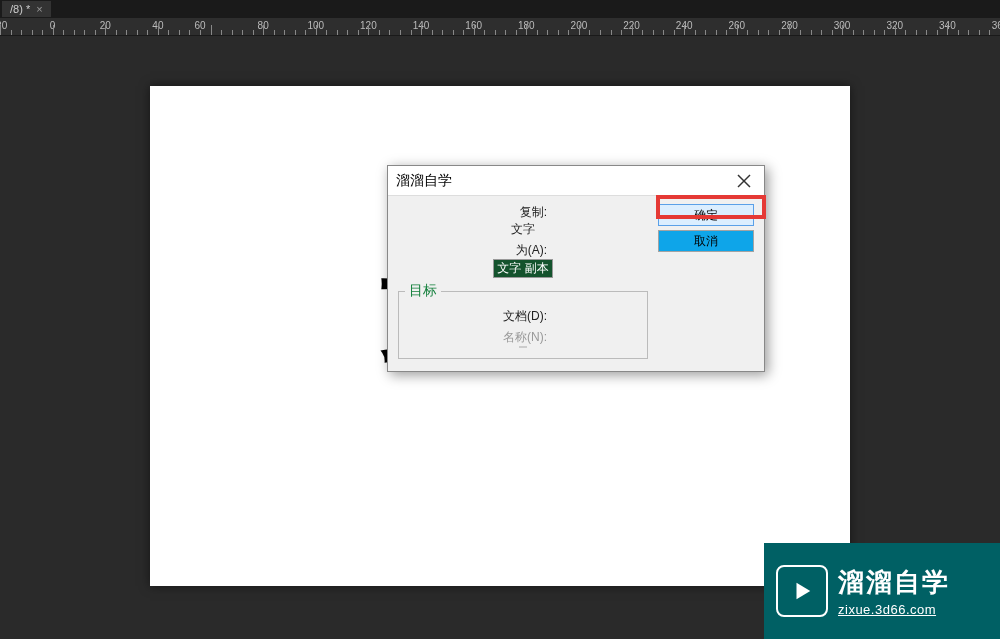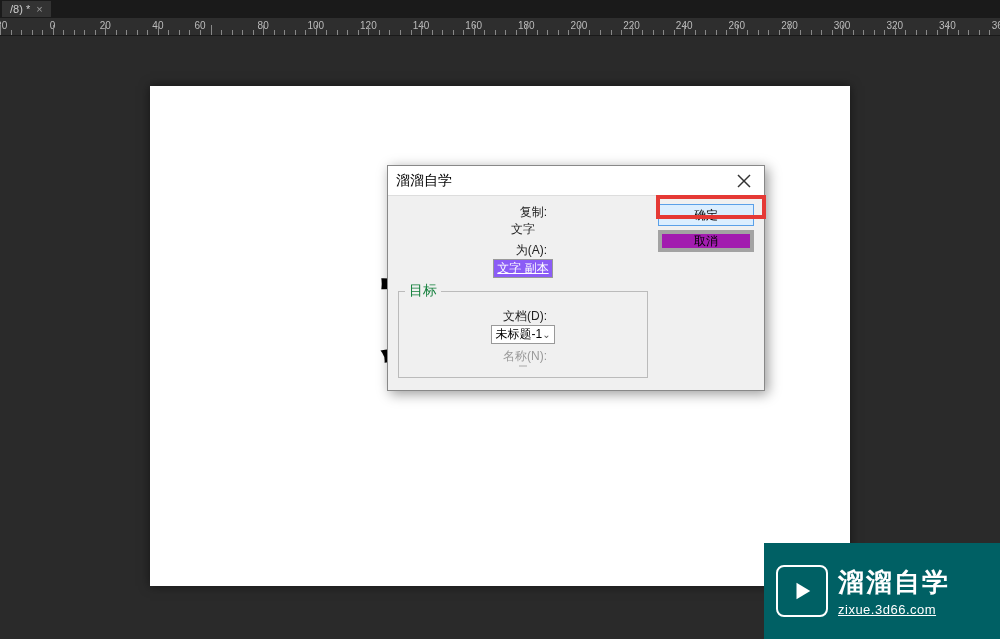--- a/index.html
+++ b/index.html
@@ -132,23 +132,22 @@
     }
     .form-input {
       flex: 1;
       height: 18px;
       border: 1px solid #999;
       background: #fff;
       padding: 0 3px;
       font-size: 12px;
     }
     .form-input.selected {
-      background: #8b5cf6;
+      background: #14532d;
       color: #fff;
-      text-decoration: underline;
     }
     .form-input.disabled {
       background: #f0f0f0;
       border-color: #ccc;
     }
     .form-select {
       flex: 1;
       height: 20px;
       border: 1px solid #999;
       background: #fff;
@@ -165,22 +164,22 @@
       padding: 8px 6px 6px 6px;
       margin-top: 2px;
     }
     .fieldset-legend {
       font-size: 14px;
       padding: 0 4px;
       color: #15803d;
     }
     .btn {
       height: 22px;
-      background: #a21caf;
-      border: 4px solid #a3a3a3;
+      background: #0ea5e9;
+      border: 1px solid #a3a3a3;
       font-size: 12px;
       cursor: pointer;
       display: flex;
       align-items: center;
       justify-content: center;
     }
     .btn.primary {
       background: #dbeeff;
       border: 1px solid #5aa0e8;
     }
@@ -364,24 +363,20 @@
         <div class="form-value">文字</div>
       </div>
       <div class="form-row">
         <div class="form-label">为(A):</div>
         <div class="form-input selected">文字 副本</div>
       </div>
       <fieldset class="fieldset">
         <legend class="fieldset-legend">目标</legend>
         <div class="form-row">
           <div class="form-label">文档(D):</div>
-          <div class="form-select">
-            <span>未标题-1</span>
-            <span class="chevron">⌄</span>
-          </div>
         </div>
         <div class="form-row">
           <div class="form-label disabled">名称(N):</div>
           <div class="form-input disabled"></div>
         </div>
       </fieldset>
     </div>
     <div class="btn-col">
       <div class="btn primary">确定</div>
       <div class="btn">取消</div>

